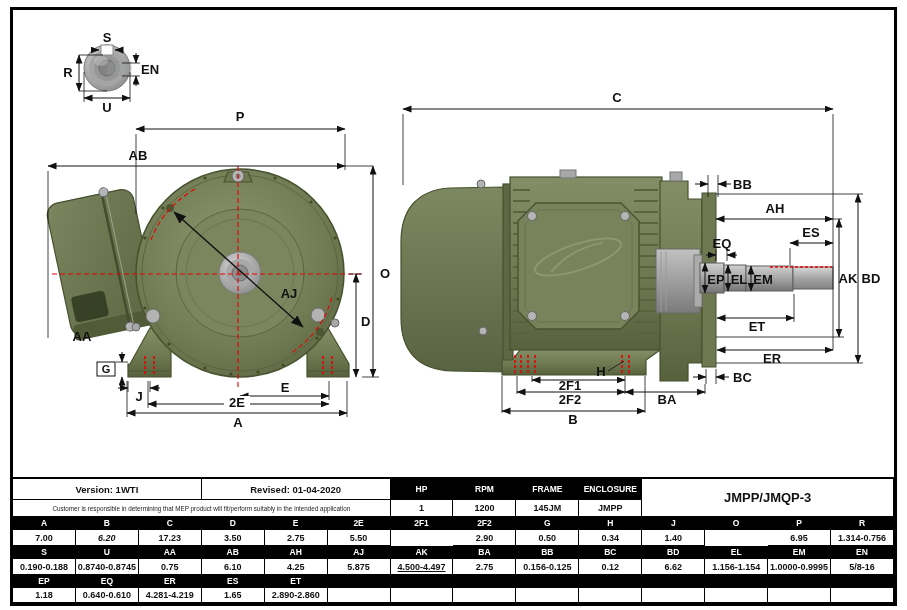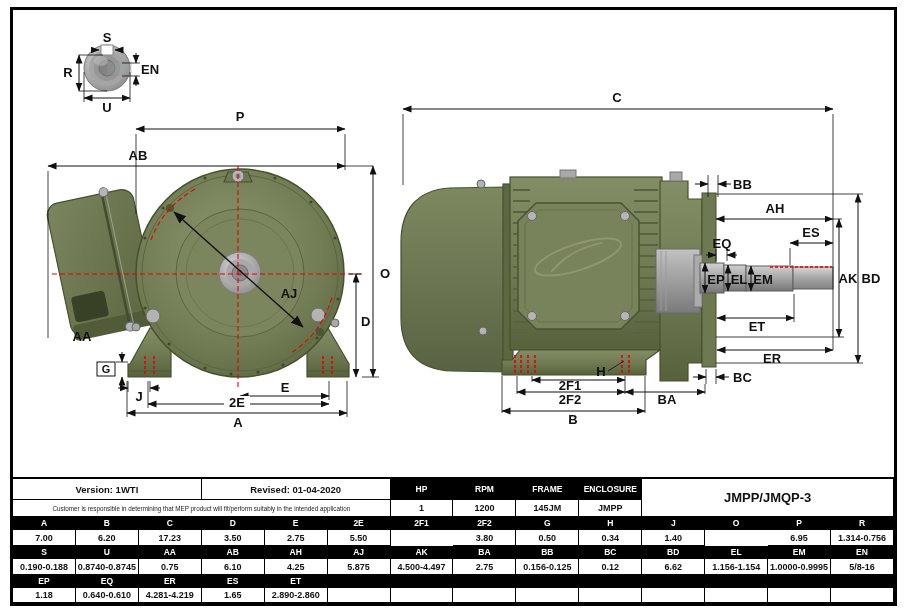--- a/index.html
+++ b/index.html
@@ -449,27 +449,27 @@
     <div class="cell hd" style="grid-area: 3 / 6;">2E</div>
     <div class="cell hd" style="grid-area: 3 / 7;">2F1</div>
     <div class="cell hd" style="grid-area: 3 / 8;">2F2</div>
     <div class="cell hd" style="grid-area: 3 / 9;">G</div>
     <div class="cell hd" style="grid-area: 3 / 10;">H</div>
     <div class="cell hd" style="grid-area: 3 / 11;">J</div>
     <div class="cell hd" style="grid-area: 3 / 12;">O</div>
     <div class="cell hd" style="grid-area: 3 / 13;">P</div>
     <div class="cell hd" style="grid-area: 3 / 14;">R</div>
     <div class="cell vl" style="grid-area: 4 / 1;">7.00</div>
-    <div class="cell vl" style="grid-area: 4 / 2;">6.20</div>
+    <div class="cell vl" style="grid-area: 4 / 2; font-style: italic;">6.20</div>
     <div class="cell vl" style="grid-area: 4 / 3;">17.23</div>
     <div class="cell vl" style="grid-area: 4 / 4;">3.50</div>
     <div class="cell vl" style="grid-area: 4 / 5;">2.75</div>
     <div class="cell vl" style="grid-area: 4 / 6;">5.50</div>
     <div class="cell vl" style="grid-area: 4 / 7; margin-top: 16px;">4.00</div>
-    <div class="cell vl" style="grid-area: 4 / 8;">3.80</div>
+    <div class="cell vl" style="grid-area: 4 / 8;">2.90</div>
     <div class="cell vl" style="grid-area: 4 / 9;">0.50</div>
     <div class="cell vl" style="grid-area: 4 / 10;">0.34</div>
     <div class="cell vl" style="grid-area: 4 / 11;">1.40</div>
     <div class="cell vl" style="grid-area: 4 / 12; margin-top: 20px;">7.10</div>
     <div class="cell vl" style="grid-area: 4 / 13;">6.95</div>
     <div class="cell vl" style="grid-area: 4 / 14;">1.314-0.756</div>
     <div class="cell hd" style="grid-area: 5 / 1;">S</div>
     <div class="cell hd" style="grid-area: 5 / 2;">U</div>
     <div class="cell hd" style="grid-area: 5 / 3;">AA</div>
     <div class="cell hd" style="grid-area: 5 / 4;">AB</div>
@@ -482,21 +482,21 @@
     <div class="cell hd" style="grid-area: 5 / 11;">BD</div>
     <div class="cell hd" style="grid-area: 5 / 12;">EL</div>
     <div class="cell hd" style="grid-area: 5 / 13;">EM</div>
     <div class="cell hd" style="grid-area: 5 / 14;">EN</div>
     <div class="cell vl" style="grid-area: 6 / 1;">0.190-0.188</div>
     <div class="cell vl" style="grid-area: 6 / 2;">0.8740-0.8745</div>
     <div class="cell vl" style="grid-area: 6 / 3;">0.75</div>
     <div class="cell vl" style="grid-area: 6 / 4;">6.10</div>
     <div class="cell vl" style="grid-area: 6 / 5;">4.25</div>
     <div class="cell vl" style="grid-area: 6 / 6;">5.875</div>
-    <div class="cell vl" style="grid-area: 6 / 7;">4.500-4.497</div>
+    <div class="cell vl" style="grid-area: 6 / 7; text-decoration: underline;">4.500-4.497</div>
     <div class="cell vl" style="grid-area: 6 / 8;">2.75</div>
     <div class="cell vl" style="grid-area: 6 / 9;">0.156-0.125</div>
     <div class="cell vl" style="grid-area: 6 / 10;">0.12</div>
     <div class="cell vl" style="grid-area: 6 / 11;">6.62</div>
     <div class="cell vl" style="grid-area: 6 / 12;">1.156-1.154</div>
     <div class="cell vl" style="grid-area: 6 / 13; text-align: center;">1.0000-0.9995</div>
     <div class="cell vl" style="grid-area: 6 / 14;">5/8-16</div>
     <div class="cell hd" style="grid-area: 7 / 1;">EP</div>
     <div class="cell hd" style="grid-area: 7 / 2;">EQ</div>
     <div class="cell hd" style="grid-area: 7 / 3;">ER</div>

